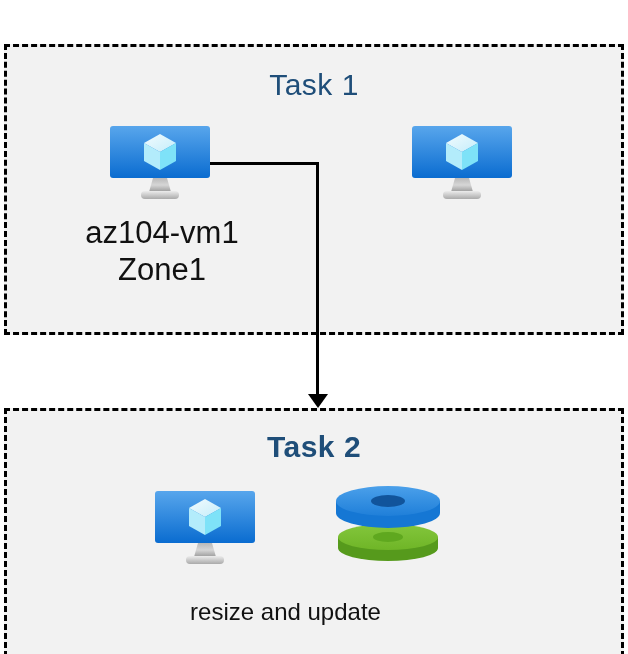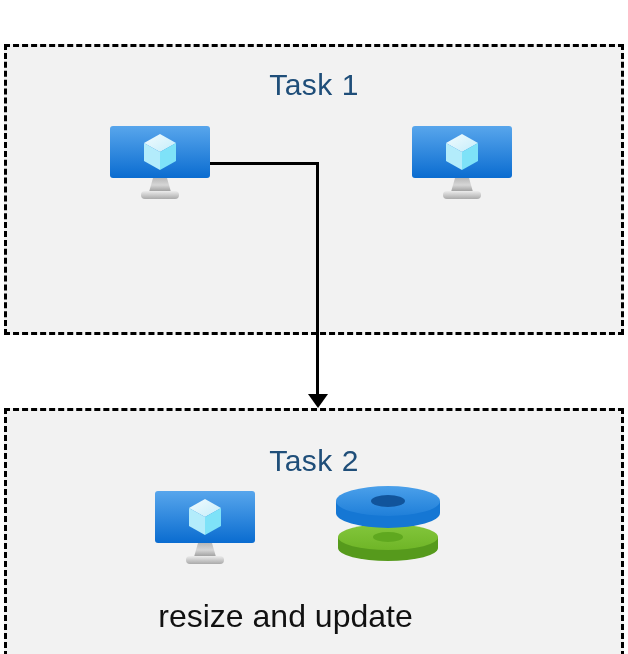--- a/index.html
+++ b/index.html
@@ -26,21 +26,21 @@
     position: absolute;
     left: 0;
     width: 100%;
     text-align: center;
     font-size: 30px;
     font-weight: 400;
     color: #1F4E79;
     letter-spacing: 0.5px;
   }
   #task1-box .task-title { top: 21px; }
-  #task2-box .task-title { top: 33px; }
+  #task2-box .task-title { top: 19px; font-weight: bold; }
   .icon-svg { position: absolute; display: block; }
   #vm1-icon   { left: 110px; top: 84px;  width: 100px; height: 78px; }
   #vm2-icon   { left: 412px; top: 84px;  width: 100px; height: 78px; }
   #vm3-icon   { left: 155px; top: 449px; width: 100px; height: 78px; }
   #disks-icon { left: 336px; top: 444px; width: 104px; height: 80px; }
   .vm-label {
     position: absolute;
     width: 200px;
     text-align: center;
     font-size: 31px;
@@ -48,21 +48,21 @@
     color: #111111;
   }
   #vm1-label { left: 62px;  top: 172px; }
   #vm2-label { left: 370px; top: 172px; }
   #task2-caption {
     position: absolute;
     left: 133px;
     top: 556px;
     width: 305px;
     text-align: center;
-    font-size: 32px;
+    font-size: 24px;
     color: #111111;
   }
   .connector-h {
     position: absolute;
     left: 210px; top: 120px;
     width: 109px; height: 3px;
     background: #000000;
   }
   .connector-v {
     position: absolute;
@@ -141,20 +141,24 @@
     <div class="task-title">Task 1</div>
   </div>
 
   <svg id="vm1-icon" class="icon-svg" viewBox="0 0 100 78">
       <use href="#vm-icon"></use>
     </svg>
   <svg id="vm2-icon" class="icon-svg" viewBox="0 0 100 78">
       <use href="#vm-icon"></use>
     </svg>
 
+  <div id="vm1-label" class="vm-label">
+    <div>az104-vm1</div>
+    <div>Zone1</div>
+  </div>
   <div id="vm2-label" class="vm-label">
   </div>
 
   <div id="task2-box" class="task-box">
     <div class="task-title">Task 2</div>
   </div>
 
   <svg id="vm3-icon" class="icon-svg" viewBox="0 0 100 78">
       <use href="#vm-icon"></use>
     </svg>

